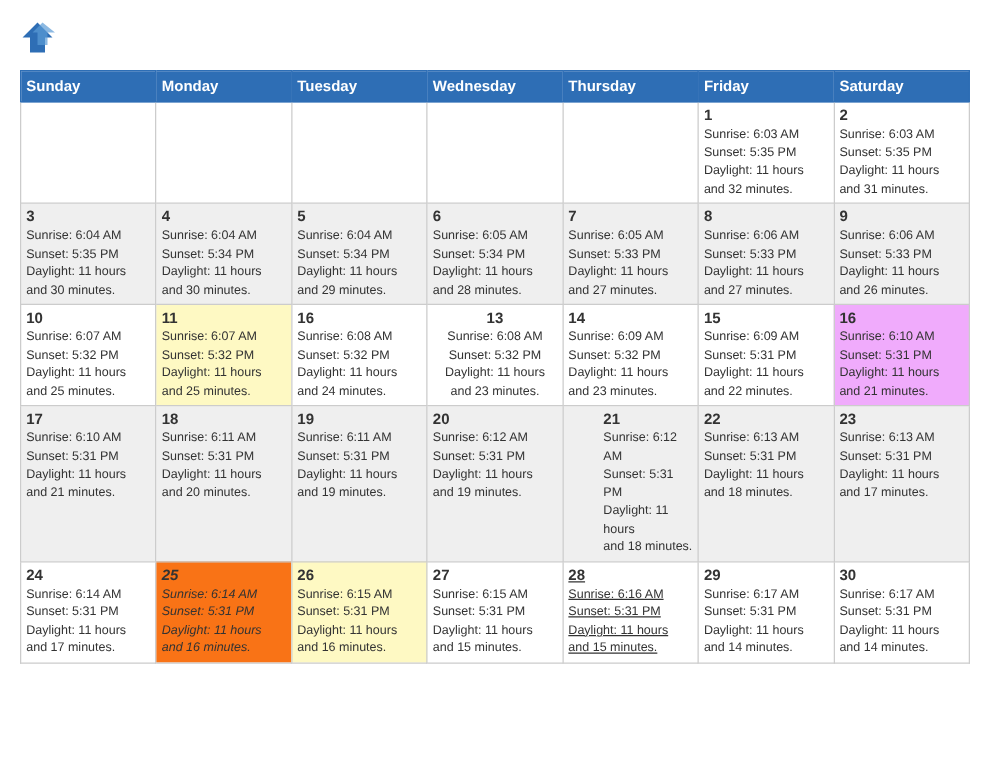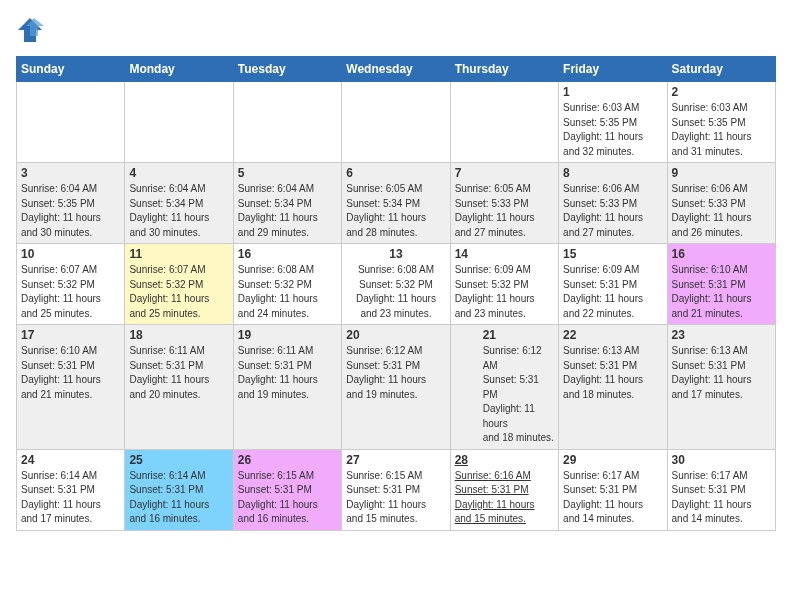--- a/index.html
+++ b/index.html
@@ -302,28 +302,28 @@
         </td>
       </tr>
       <tr>
         <td style="background-color: rgb(255, 255, 255);">
           <span class="cell-date">24</span>
           <div class="cell-info" style="white-space: pre-line;">Sunrise: 6:14 AM
 Sunset: 5:31 PM
 Daylight: 11 hours
 and 17 minutes.</div>
         </td>
-        <td style="background-color: #7dd3fc;">
+        <td style="background-color: #f97316; font-style: italic;">
           <span class="cell-date">25</span>
           <div class="cell-info" style="white-space: pre-line;">Sunrise: 6:14 AM
 Sunset: 5:31 PM
 Daylight: 11 hours
 and 16 minutes.</div>
         </td>
-        <td style="background-color: #f0abfc;">
+        <td style="background-color: #fef9c3;">
           <span class="cell-date">26</span>
           <div class="cell-info" style="white-space: pre-line;">Sunrise: 6:15 AM
 Sunset: 5:31 PM
 Daylight: 11 hours
 and 16 minutes.</div>
         </td>
         <td style="background-color: rgb(255, 255, 255);">
           <span class="cell-date">27</span>
           <div class="cell-info" style="white-space: pre-line;">Sunrise: 6:15 AM
 Sunset: 5:31 PM

